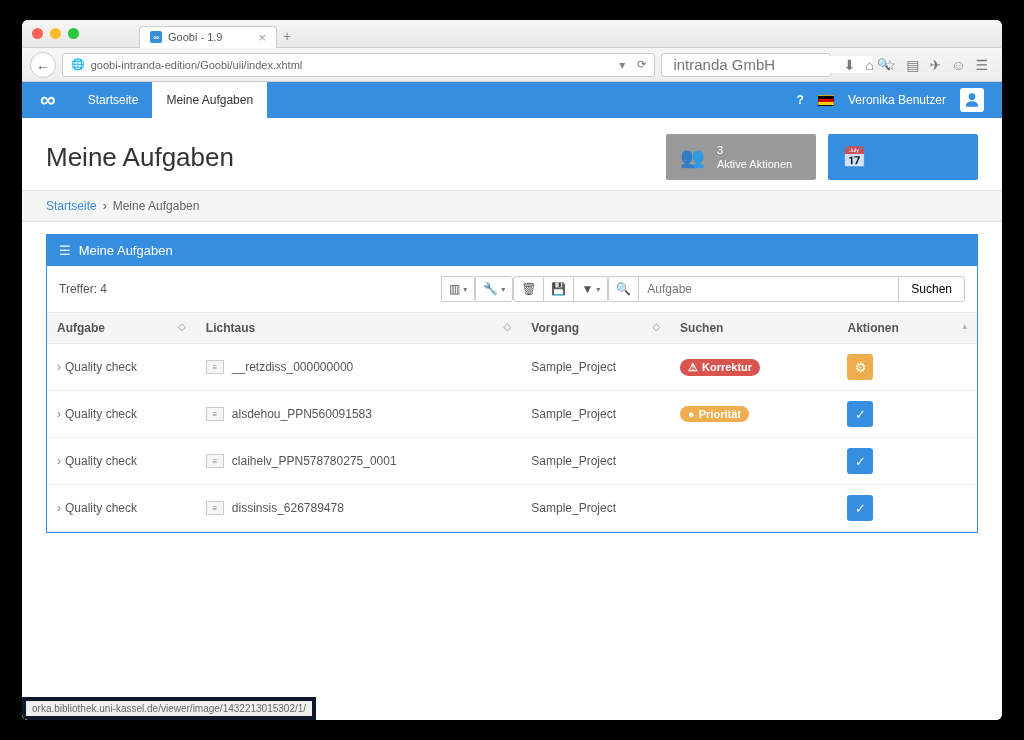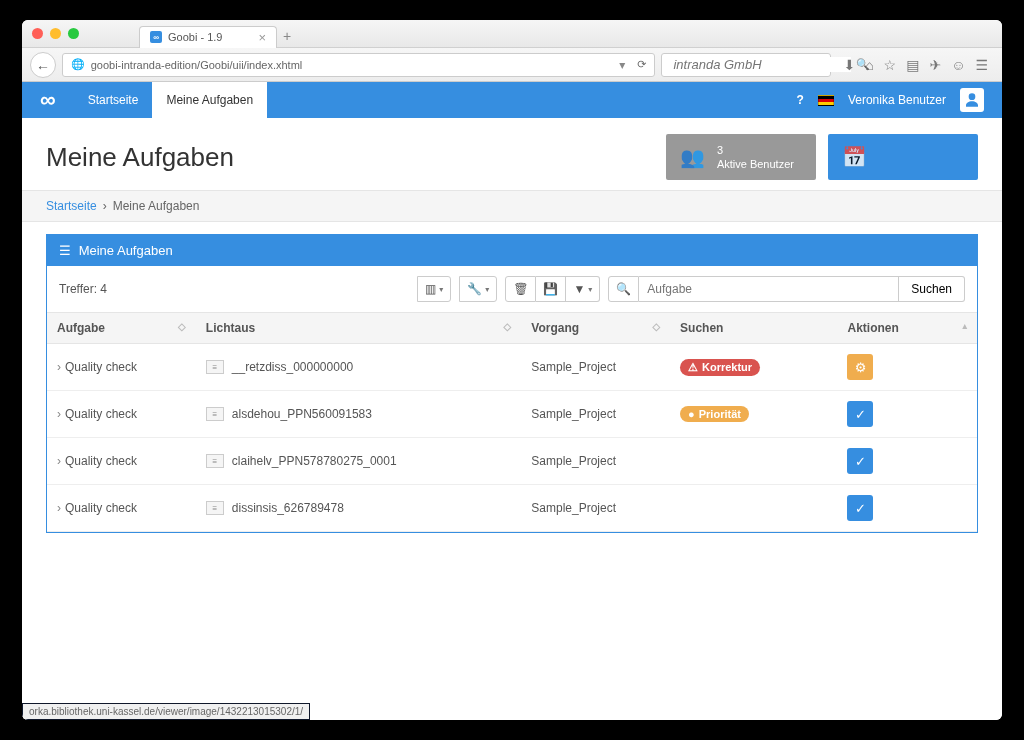--- a/index.html
+++ b/index.html
@@ -11,21 +11,21 @@
   .red { background: #ff5f57; } .yellow { background: #ffbd2e; } .green { background: #28c940; }
   .tab { margin-left: 60px; background: #fff; border: 1px solid #ccc; border-bottom: none; border-radius: 4px 4px 0 0; padding: 3px 10px; font-size: 11px; color: #555; display: flex; align-items: center; gap: 6px; height: 22px; margin-top: 6px; }
   .tab-favicon { width: 12px; height: 12px; background: #368ee0; border-radius: 2px; display: inline-flex; align-items: center; justify-content: center; color: #fff; font-size: 8px; font-weight: bold; }
   .tab-close { color: #999; font-size: 13px; margin-left: 30px; }
   .tab-plus { margin-left: 6px; color: #888; font-size: 14px; margin-top: 4px; }
   .toolbar { height: 34px; background: linear-gradient(#f6f6f6,#ededed); border-bottom: 1px solid #ccc; display: flex; align-items: center; padding: 0 8px; gap: 6px; }
   .back-btn { width: 26px; height: 26px; border: 1px solid #ccc; border-radius: 50%; background: #fff; display: flex; align-items: center; justify-content: center; color: #555; font-size: 14px; }
   .urlbar { flex: 1; height: 24px; border: 1px solid #ccc; border-radius: 3px; background: #fff; display: flex; align-items: center; padding: 0 8px; font-size: 11px; color: #666; gap: 6px; }
   .urlbar .reload { margin-left: auto; color: #888; font-size: 12px; }
   .searchbar { width: 170px; height: 24px; border: 1px solid #ccc; border-radius: 3px; background: #fff; display: flex; align-items: center; padding: 0 6px; font-size: 11px; color: #888; gap: 5px; }
-  .searchbar input { border: none; outline: none; flex: 1; font-size: 13px; color: #555; font-style: italic; }
+  .searchbar input { border: none; outline: none; flex: 1; font-size: 15px; color: #555; }
   .tb-icons { display: flex; gap: 10px; color: #777; font-size: 14px; padding: 0 6px; }
   .tb-icons span { cursor: pointer; }
   .content { flex: 1; overflow: auto; background: #fff; }
   .topnav { background: #368ee0; height: 36px; display: flex; align-items: center; color: #fff; padding: 0 18px; }
   .logo { font-size: 22px; font-weight: bold; letter-spacing: -2px; }
   .navlinks { display: flex; height: 100%; margin-left: 20px; }
   .navlink { padding: 0 14px; display: flex; align-items: center; font-size: 12px; color: #fff; cursor: pointer; }
   .navlink.active { background: #fff; color: #333; }
   .nav-right { margin-left: auto; display: flex; align-items: center; gap: 14px; font-size: 12px; }
   .flag { width: 16px; height: 11px; background: linear-gradient(to bottom, #000 33%, #d00 33%, #d00 66%, #fc0 66%); border: 1px solid rgba(0,0,0,0.2); }
@@ -35,21 +35,21 @@
   .page-title { font-size: 26px; font-weight: 300; color: #333; flex: 1; }
   .statbox { background: #999; color: #fff; border-radius: 2px; padding: 8px 14px; display: flex; align-items: center; gap: 12px; min-width: 150px; height: 46px; }
   .statbox.blue { background: #368ee0; }
   .statbox .ico { font-size: 20px; opacity: 0.8; }
   .statbox .lines { font-size: 11px; line-height: 1.3; }
   .breadcrumb { background: #f5f5f5; border: 1px solid #e5e5e5; border-left: none; border-right: none; padding: 8px 24px; font-size: 12px; color: #666; display: flex; gap: 6px; }
   .breadcrumb a { color: #368ee0; text-decoration: none; }
   .panel { margin: 12px 24px; border: 1px solid #368ee0; }
   .panel-head { background: #368ee0; color: #fff; padding: 8px 12px; font-size: 13px; display: flex; align-items: center; gap: 8px; }
   .panel-body { background: #fff; }
-  .controls { display: flex; align-items: center; padding: 10px 12px; gap: 8px; font-size: 12px; color: #555; }
+  .controls { display: flex; align-items: center; padding: 10px 12px; font-size: 12px; color: #555; }
   .controls .spacer { flex: 1; }
   .btn-group { display: flex; }
   .cbtn { border: 1px solid #ccc; background: #fff; height: 26px; min-width: 28px; padding: 0 7px; display: flex; align-items: center; justify-content: center; color: #555; font-size: 12px; cursor: pointer; }
   .btn-group .cbtn + .cbtn { border-left: none; }
   .cbtn:first-child { border-radius: 3px 0 0 3px; }
   .cbtn:last-child { border-radius: 0 3px 3px 0; }
   .search-input { height: 26px; border: 1px solid #ccc; border-left: none; padding: 0 8px; font-size: 12px; width: 260px; outline: none; }
   .search-wrap { display: flex; }
   .search-wrap .cbtn { border-radius: 3px 0 0 3px; }
   .search-btn { height: 26px; border: 1px solid #ccc; border-left: none; background: #fff; padding: 4px 12px; font-size: 12px; border-radius: 0 3px 3px 0; cursor: pointer; }
@@ -58,21 +58,21 @@
   th .sort { float: right; color: #bbb; font-size: 10px; }
   td { padding: 10px 10px; border-bottom: 1px solid #eee; color: #555; vertical-align: middle; }
   .chev { color: #888; margin-right: 4px; }
   .rowicon { display: inline-flex; width: 18px; height: 14px; border: 1px solid #ccc; background: #f5f5f5; align-items: center; justify-content: center; font-size: 8px; color: #888; margin-right: 8px; vertical-align: middle; }
   .badge { display: inline-flex; align-items: center; gap: 4px; padding: 2px 8px; border-radius: 9px; color: #fff; font-size: 11px; font-weight: 600; }
   .badge.red { background: #d9534f; }
   .badge.orange { background: #f0ad4e; }
   .action-btn { width: 26px; height: 26px; border-radius: 3px; display: inline-flex; align-items: center; justify-content: center; color: #fff; font-size: 13px; cursor: pointer; }
   .action-btn.gear { background: #f0ad4e; }
   .action-btn.check { background: #368ee0; }
-  .statusbar { position: absolute; bottom: 0; left: 0; background: #f0f0f0; border: 1px solid #0f172a; font-size: 10px; color: #666; padding: 2px 6px; }
+  .statusbar { position: absolute; bottom: 0; left: 0; background: #f0f0f0; border: 4px solid #0f172a; font-size: 10px; color: #666; padding: 2px 6px; }
   .content-wrap { position: relative; height: 100%; }
   .caret { font-size: 8px; margin-left: 3px; color: #777; }
 </style>
 </head>
 <body>
 
 <div class="browser-window">
   <div class="titlebar">
     <div class="traffic">
       <div class="tlight red"></div>
@@ -130,21 +130,21 @@
         </span>
       </div>
     </div>
 
     <div class="header-row">
       <div class="page-title">Meine Aufgaben</div>
       <div class="statbox">
         <span class="ico">👥</span>
         <div class="lines">
           <div>3</div>
-          <div>Aktive Benutzer</div>
+          <div>Aktive Aktionen</div>
         </div>
       </div>
       <div class="statbox blue">
         <span class="ico">📅</span>
       </div>
     </div>
 
     <div class="breadcrumb">
       <a>Startseite</a>
       <span>›</span>

